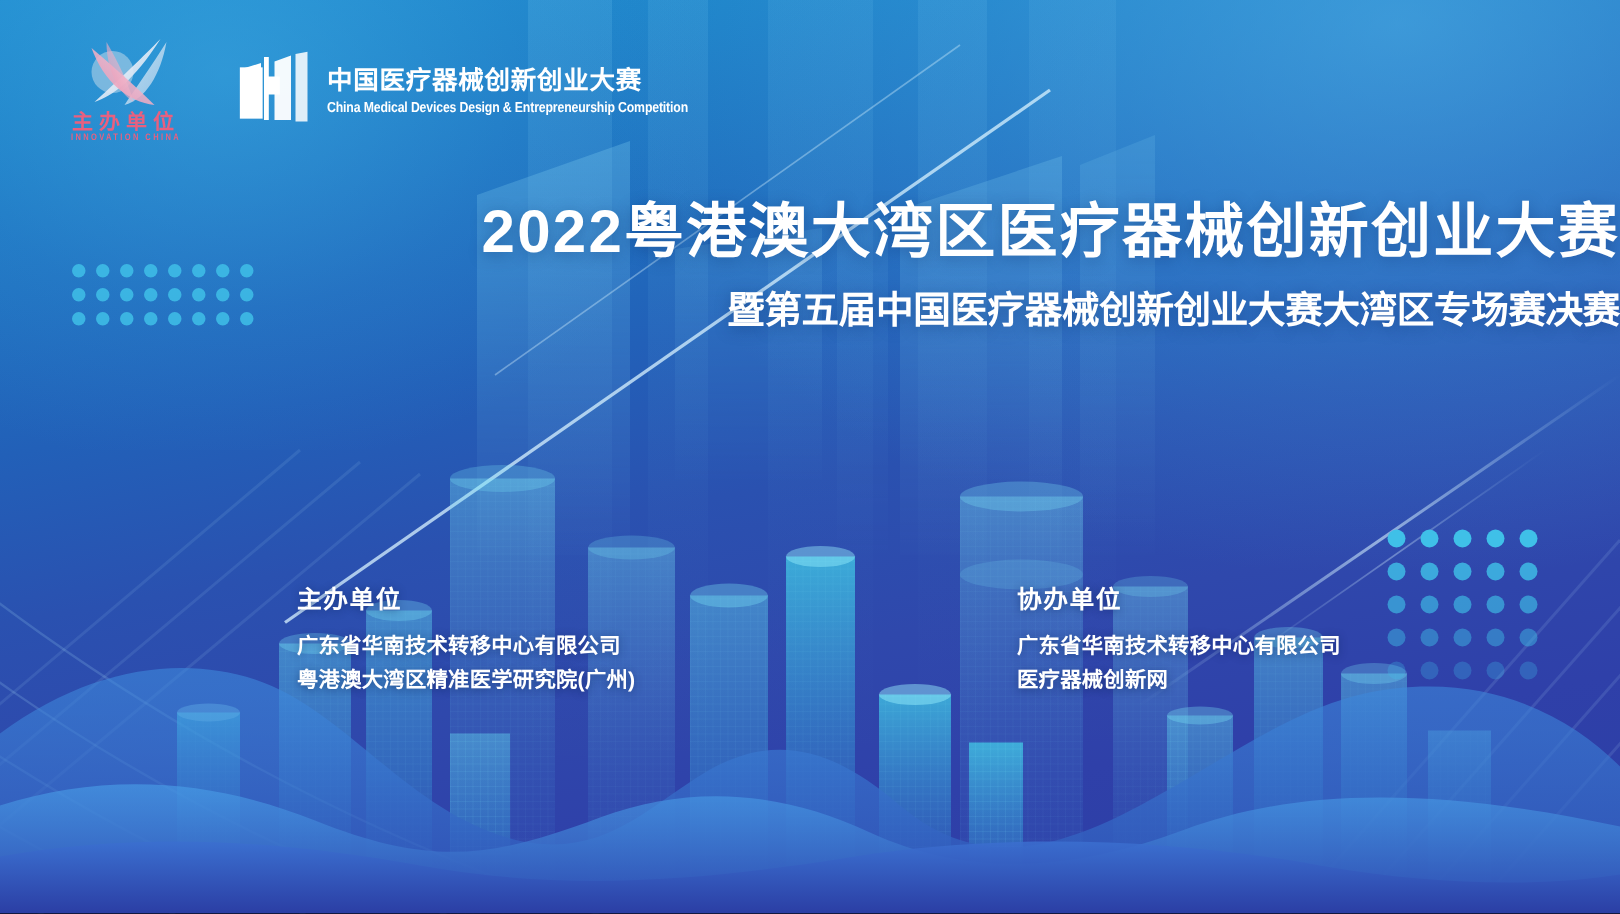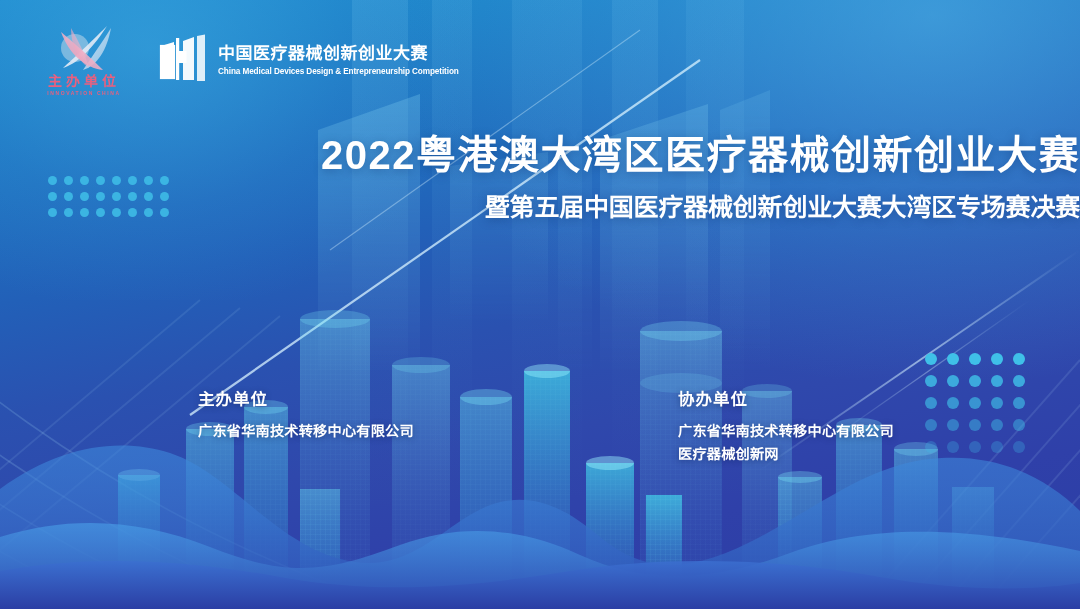--- a/index.html
+++ b/index.html
@@ -525,20 +525,21 @@
   <div class="headline">
     <div class="l1">2022粤港澳大湾区医疗器械创新创业大赛</div>
     <div class="l2">暨第五届中国医疗器械创新创业大赛大湾区专场赛决赛</div>
   </div>
 
 
   <div class="orgs">
     <div class="org" id="org-host">
       <div class="head">主办单位</div>
       <div class="line">广东省华南技术转移中心有限公司</div>
+      <div class="line">粤港澳大湾区精准医学研究院(广州)</div>
     </div>
     <div class="org" id="org-co">
       <div class="head">协办单位</div>
       <div class="line">广东省华南技术转移中心有限公司</div>
       <div class="line">医疗器械创新网</div>
     </div>
   </div>
 
 </div>
 

